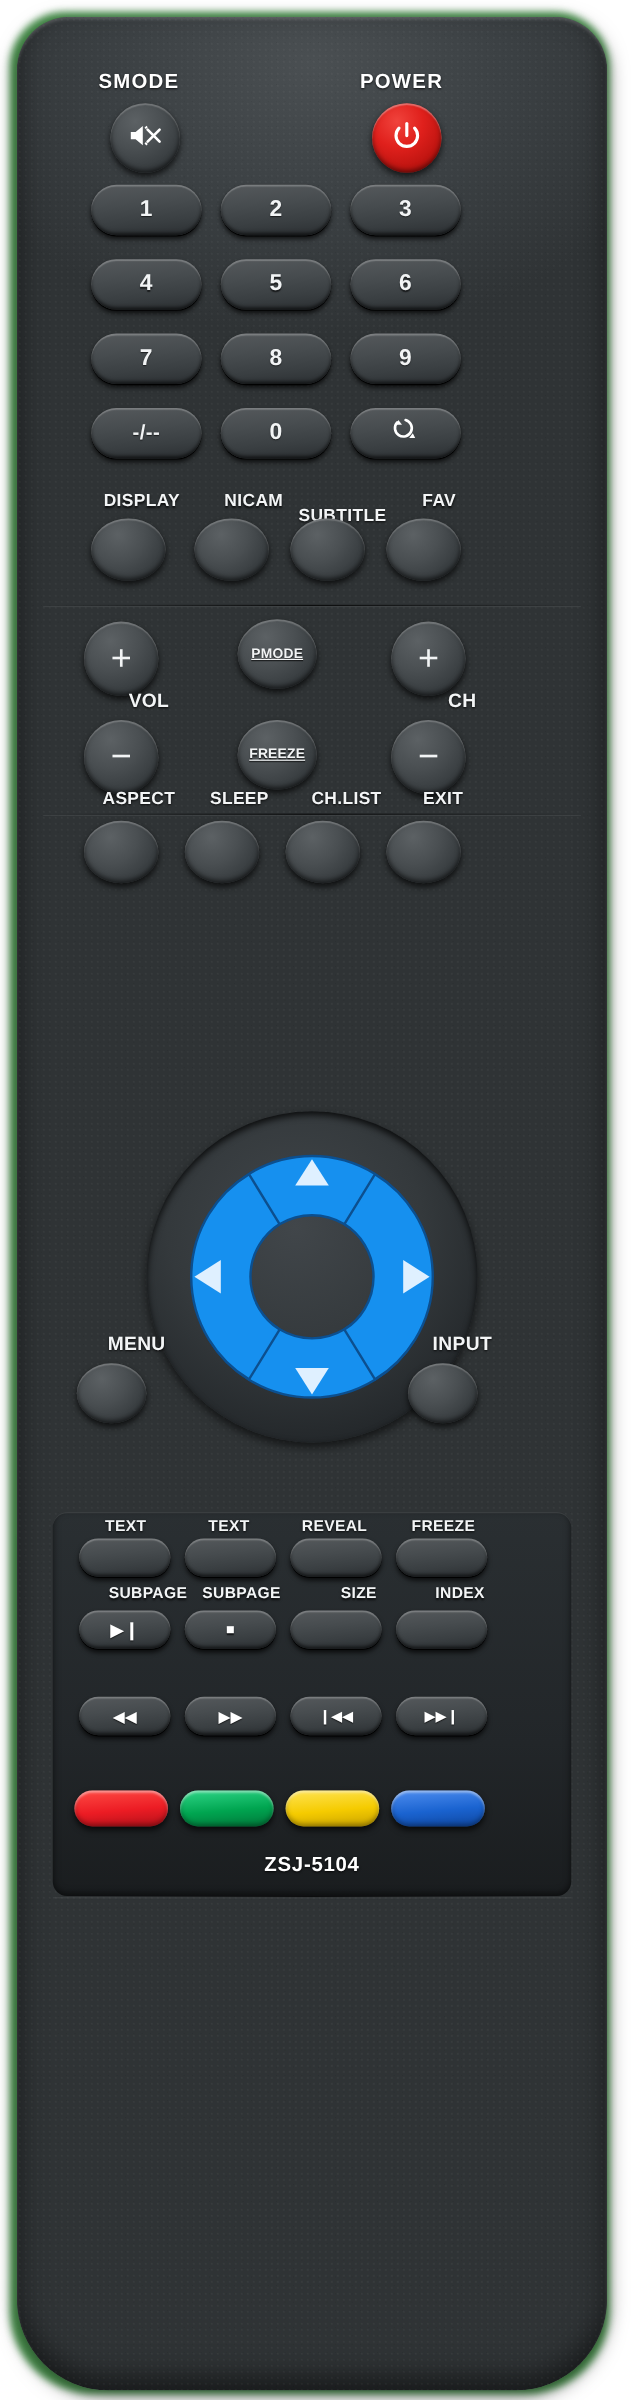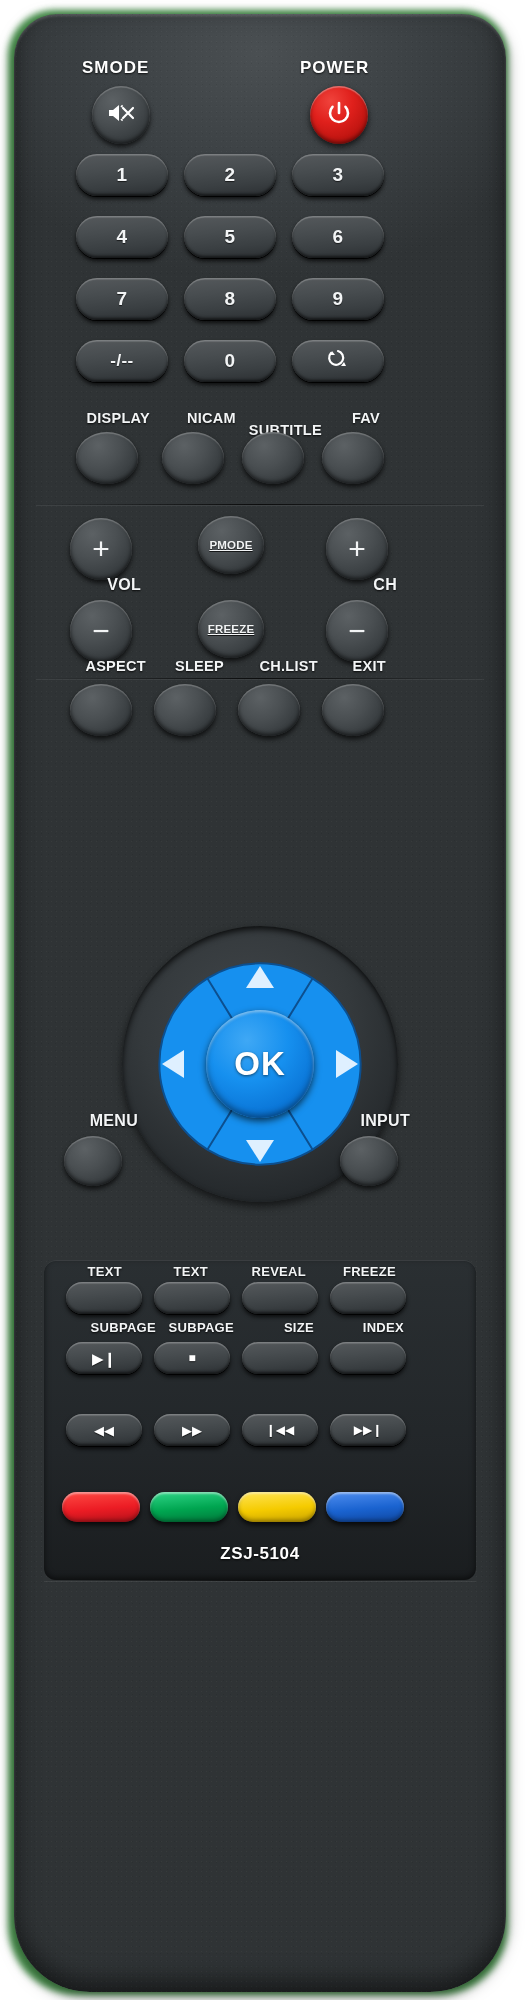--- a/index.html
+++ b/index.html
@@ -256,23 +256,20 @@
         <polygon points="40,138 62,124 62,152" fill="#dff0ff"></polygon>
       </svg>
     </div>
     <div class="arc">
       <svg width="276" height="276" viewBox="0 0 276 276">
         <path d="M 190.5 52.5 A 100 100 0 0 1 190.5 223.5 L 165 182 A 52 52 0 0 0 165 94 Z" fill="#1690ef" stroke="#0c4f8f" stroke-width="2"></path>
         <polygon points="236,138 214,124 214,152" fill="#dff0ff"></polygon>
       </svg>
     </div>
 
-    <div id="ok">
-      <span>OK</span>
-    </div>
   </div>
 
   <div class="slabel" style="left:36px;top:1098px;width:88px;font-size:16px;">MENU</div>
   <div class="btn round" style="left:50px;top:1122px;width:58px;height:50px;border-radius:50%;"></div>
 
   <div class="slabel" style="left:304px;top:1098px;width:92px;font-size:16px;">INPUT</div>
   <div class="btn round" style="left:326px;top:1122px;width:58px;height:50px;border-radius:50%;"></div>
 
   <div id="tt-block"></div>
 

